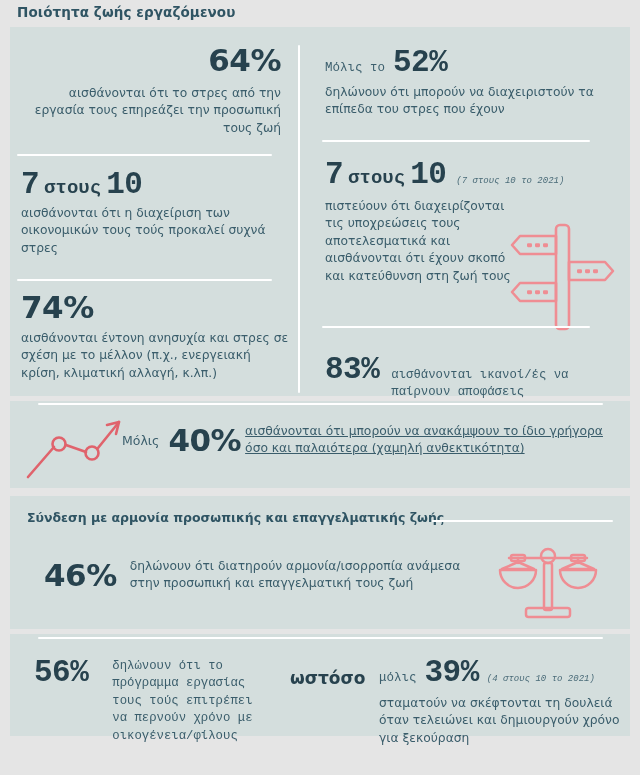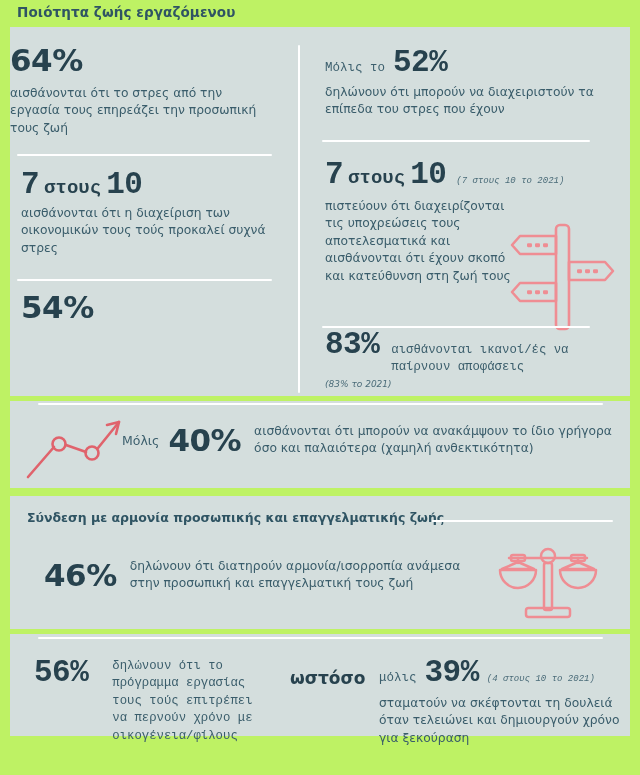--- a/index.html
+++ b/index.html
@@ -12,21 +12,21 @@
     height: 775px;
     font-family: "DejaVu Sans", "Liberation Sans", sans-serif;
     color: #2e4a57;
     overflow: hidden;
     position: relative;
   }
   .page {
     position: relative;
     width: 640px;
     height: 775px;
-    background: #bef264;
+    background: #e5e5e5;
   }
 
   
   .page-title {
     position: absolute;
     left: 17px;
     top: 4px;
     font-size: 13.5px;
     font-weight: bold;
     color: #2f5463;
@@ -112,40 +112,41 @@
 <body>
 
 <div class="page">
 
   <div class="page-title">Ποιότητα ζωής εργαζόμενου</div>
 
   <div class="card" id="card-top">
 
     <div class="vdivider" style="left:288px; top:18px; height:348px;"></div>
 
-    <div class="abs" style="left:0; top:18px; width:260px;">
+    <div class="abs" style="left:11px; top:18px; width:260px;text-align:right;">
       <div class="big">64%</div>
       <div class="desc" style="margin-top:9px;">αισθάνονται ότι το στρες από την εργασία τους επηρεάζει την προσωπική τους ζωή</div>
     </div>
 
     <div class="hdivider" style="left:7px; top:127px; width:255px;"></div>
 
     <div class="abs" style="left:11px; top:142px; width:260px;">
       <div class="row">
         <span class="big">7</span>
         <span class="mid" style="margin:0 5px;">στους</span>
         <span class="big">10</span>
       </div>
       <div class="desc" style="margin-top:5px;">αισθάνονται ότι η διαχείριση των οικονομικών τους τούς προκαλεί συχνά στρες</div>
     </div>
 
     <div class="hdivider" style="left:7px; top:252px; width:255px;"></div>
 
     <div class="abs" style="left:11px; top:265px; width:268px;">
-      <div class="big">54%</div>
+      <div class="big">74%</div>
+      <div class="desc" style="margin-top:7px;">αισθάνονται έντονη ανησυχία και στρες σε σχέση με το μέλλον (π.χ., ενεργειακή κρίση, κλιματική αλλαγή, κ.λπ.)</div>
     </div>
 
     <div class="abs" style="left:315px; top:20px; width:290px;">
       <div class="row">
         <span class="pre" style="margin-right:8px;">Μόλις το</span>
         <span class="big">52%</span>
       </div>
       <div class="desc" style="margin-top:6px;">δηλώνουν ότι μπορούν να διαχειριστούν τα επίπεδα του στρες που έχουν</div>
     </div>
 
@@ -182,21 +183,21 @@
           <rect x="86" y="48.2" width="5" height="4" rx="1.1"></rect>
           <rect x="20" y="69.2" width="5" height="4" rx="1.1"></rect>
           <rect x="28" y="69.2" width="5" height="4" rx="1.1"></rect>
           <rect x="36" y="69.2" width="5" height="4" rx="1.1"></rect>
         </g>
       </svg>
     </div>
 
     <div class="hdivider" style="left:312px; top:299px; width:268px;"></div>
 
-    <div class="abs" style="left:315px; top:302px; width:290px;">
+    <div class="abs" style="left:315px; top:327px; width:290px;">
       <div class="row">
         <span class="big">83%</span>
         <span class="desc" style="margin-left:12px; width:180px;">αισθάνονται ικανοί/ές να παίρνουν αποφάσεις</span>
       </div>
       <div class="note" style="margin-top:2px;">(83% το 2021)</div>
     </div>
   </div>
 
   <div class="card" id="card-resil">
     <div class="hdivider" style="left:28px; top:2px; width:565px;"></div>
@@ -210,21 +211,21 @@
           <path d="M97 7 L85 10 M97 7 L94 19"></path>
           <circle cx="37" cy="29" r="6.5"></circle>
           <circle cx="70" cy="38" r="6.5"></circle>
         </g>
       </svg>
     </div>
 
     <div class="abs rowc" style="left:112px; top:22px;">
       <span class="pre" style="margin-right:9px;">Μόλις</span>
       <span class="big">40%</span>
-      <span class="desc" style="margin-left:13px; width:360px;">αισθάνονται ότι μπορούν να ανακάμψουν το ίδιο γρήγορα όσο και παλαιότερα (χαμηλή ανθεκτικότητα)</span>
+      <span class="desc" style="margin-left:4px; width:360px;text-decoration:underline;">αισθάνονται ότι μπορούν να ανακάμψουν το ίδιο γρήγορα όσο και παλαιότερα (χαμηλή ανθεκτικότητα)</span>
     </div>
   </div>
 
   <div class="card" id="card-bal">
     <div class="sect-head abs" style="left:17px; top:14px;text-align:center;">Σύνδεση με αρμονία προσωπικής και επαγγελματικής ζωής</div>
     <div class="hdivider" style="left:422px; top:24px; width:181px;"></div>
 
     <div class="abs" style="left:486px; top:48px;">
       <svg width="104" height="80" viewBox="0 0 104 80">
         <g class="icon-pink" stroke-width="2.5" stroke-linejoin="round" stroke-linecap="round">

